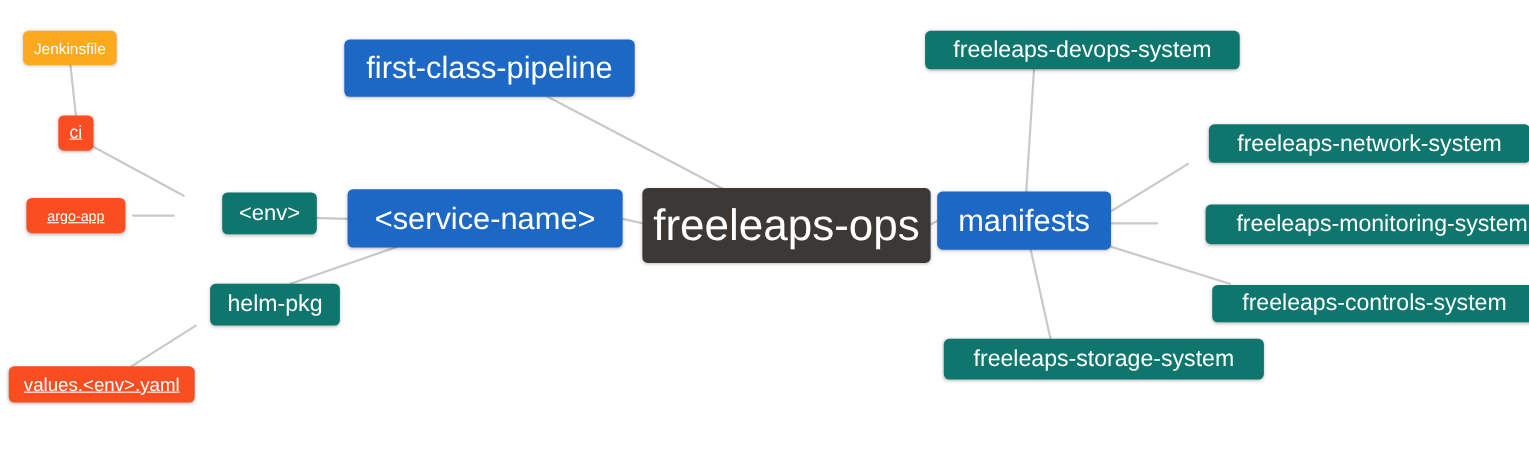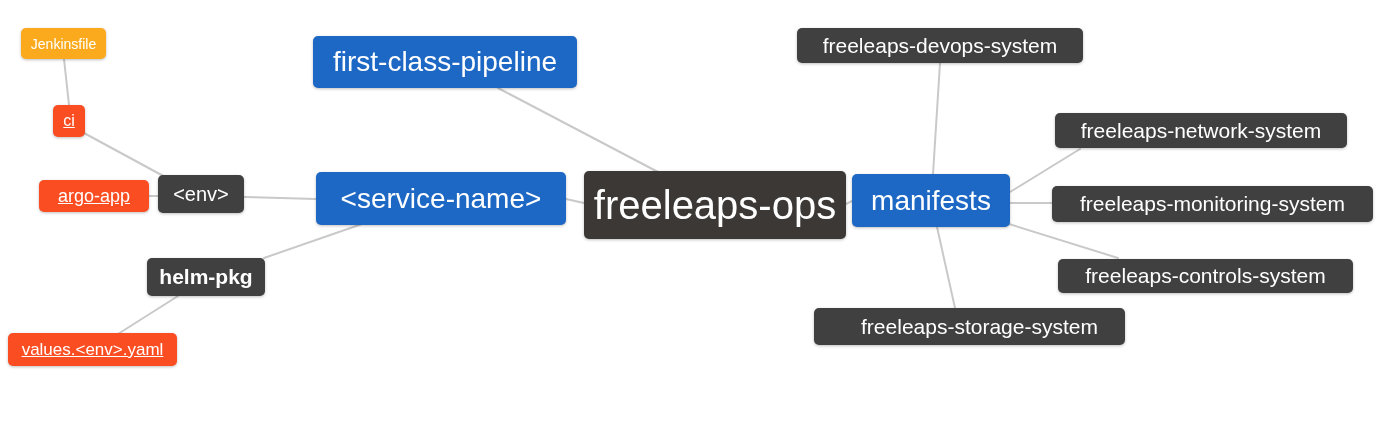--- a/index.html
+++ b/index.html
@@ -29,40 +29,40 @@
     justify-content: center;
     color: #ffffff;
     border-radius: 5px;
     white-space: nowrap;
     box-shadow: 0 1px 3px rgba(0,0,0,0.25);
     cursor: pointer;
     user-select: none;
   }
   .lv-root { background: #3b3835; }
   .lv-1    { background: #1e68c5; }
-  .lv-2    { background: #404040; }
+  .lv-2    { background: #0f766e; margin-left: 44px; }
   .lv-3    { background: #fb4d22; text-decoration: underline; }
   .lv-4    { background: #fbaa1d; }
 
   
   #n-ops        { left: 584px;  top: 171px; width: 262px; height: 68px; font-size: 40px; }
   #n-pipeline   { left: 313px;  top: 36px;  width: 264px; height: 52px; font-size: 28px; }
   #n-service    { left: 316px;  top: 172px; width: 250px; height: 53px; font-size: 28px; }
   #n-manifests  { left: 852px;  top: 174px; width: 158px; height: 53px; font-size: 28px; }
   #n-env        { left: 158px;  top: 175px; width: 86px;  height: 38px; font-size: 20px; }
-  #n-helm       { left: 147px;  top: 258px; width: 118px; height: 38px; font-size: 21px; font-weight: bold; }
+  #n-helm       { left: 147px;  top: 258px; width: 118px; height: 38px; font-size: 21px; }
   #n-ci         { left: 53px;   top: 105px; width: 32px;  height: 32px; font-size: 16px; }
-  #n-argo       { left: 39px;   top: 180px; width: 110px;  height: 32px; font-size: 18px; }
+  #n-argo       { left: 24px;   top: 180px; width: 90px;  height: 32px; font-size: 13px; }
   #n-jenkins    { left: 21px;   top: 28px;  width: 85px;  height: 31px; font-size: 14px; }
   #n-values     { left: 8px;    top: 333px; width: 169px; height: 33px; font-size: 17px; }
   #n-devops     { left: 797px;  top: 28px;  width: 286px; height: 35px; font-size: 21px; }
   #n-network    { left: 1055px; top: 113px; width: 292px; height: 35px; font-size: 21px; }
   #n-monitoring { left: 1052px; top: 186px; width: 321px; height: 36px; font-size: 21px; }
   #n-controls   { left: 1058px; top: 259px; width: 295px; height: 34px; font-size: 21px; }
-  #n-storage    { left: 814px;  top: 308px; width: 291px; height: 37px; font-size: 21px; padding-left: 20px; }
+  #n-storage    { left: 814px;  top: 308px; width: 291px; height: 37px; font-size: 21px; }
 </style>
 </head>
 <body>
 
 <div id="canvas">
 
   <svg id="edges" viewBox="0 0 1390 421" xmlns="http://www.w3.org/2000/svg">
     <line x1="64" y1="59" x2="69" y2="105"></line>
     <line x1="84" y1="133" x2="167" y2="178"></line>
     <line x1="121" y1="196" x2="158" y2="196"></line>

